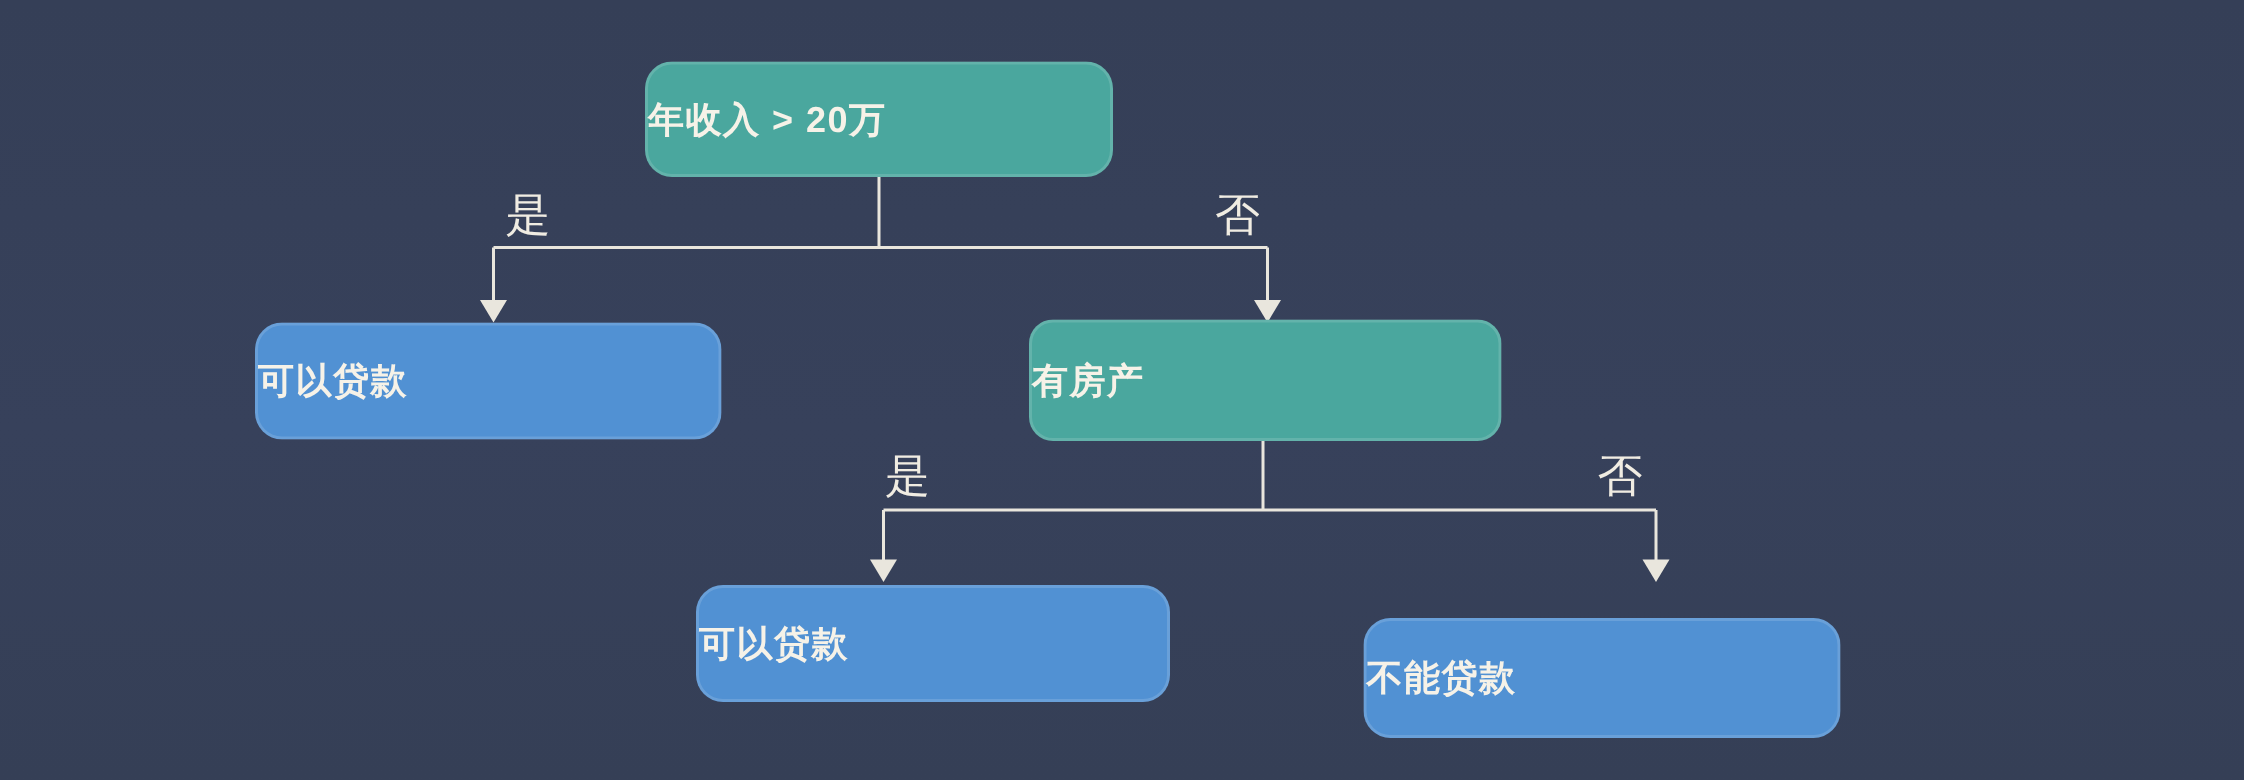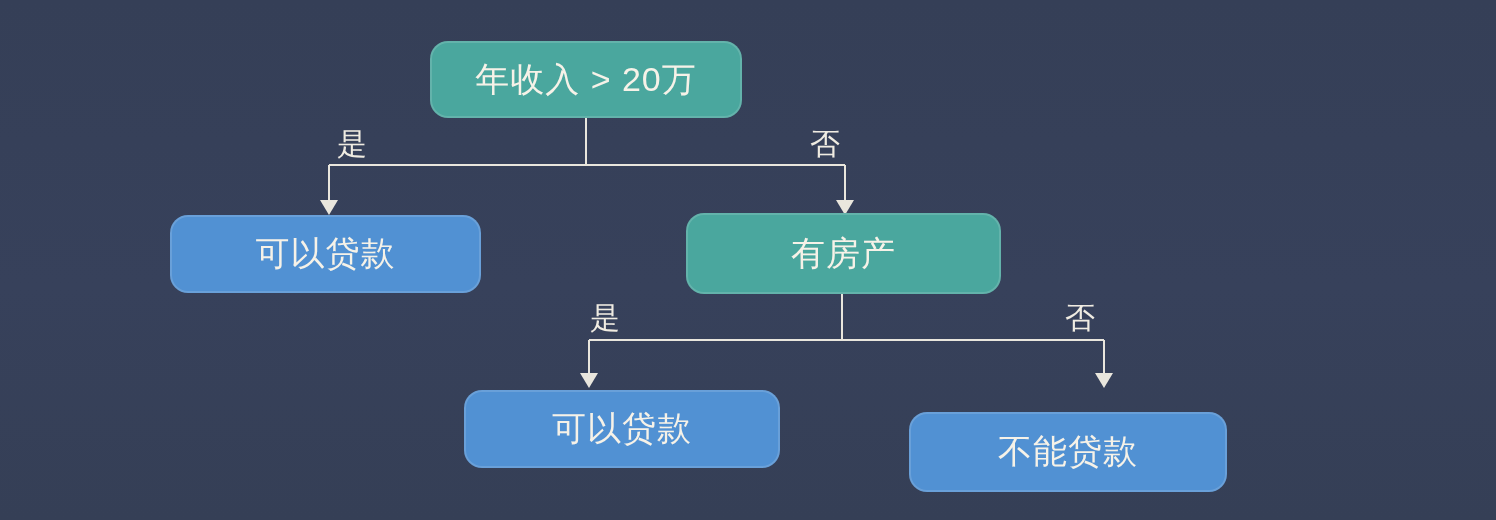--- a/index.html
+++ b/index.html
@@ -29,27 +29,26 @@
     stroke-width: 2;
   }
   .connector-svg polygon.arrowhead {
     fill: #e9e6dd;
     stroke: none;
   }
   .node {
     position: absolute;
     display: flex;
     align-items: center;
-    justify-content: center;
     border-radius: 18px;
     border: 2px solid rgba(255,255,255,0.14);
     box-sizing: border-box;
     color: #f6f2e8;
-    font-size: 34px;
-    font-weight: 400;
+    font-size: 24px;
+    font-weight: 700;
     letter-spacing: 1px;
     cursor: default;
   }
   .node-decision { background: #4aa79e; }
   .node-outcome  { background: #5191d3; }
 
   #n-root       { left: 430px; top: 41px;  width: 312px; height: 77px; }
   #n-loan-yes-1 { left: 170px; top: 215px; width: 311px; height: 78px; }
   #n-property   { left: 686px; top: 213px; width: 315px; height: 81px; }
   #n-loan-yes-2 { left: 464px; top: 390px; width: 316px; height: 78px; }
@@ -85,21 +84,21 @@
   </svg>
 
   <div class="node node-decision" id="n-root" style="background-color: rgb(74, 167, 158);">
     <span>年收入 &gt; 20万</span>
   </div>
 
   <div class="node node-outcome" id="n-loan-yes-1" style="background-color: rgb(81, 145, 211);">
     <span>可以贷款</span>
   </div>
 
-  <div class="node node-decision" id="n-property" style="background-color: rgb(74, 167, 158);">
+  <div class="node node-decision" id="n-property" style="background-color: rgb(74, 167, 158); border-radius: 16px;">
     <span>有房产</span>
   </div>
 
   <div class="node node-outcome" id="n-loan-yes-2" style="background-color: rgb(81, 145, 211);">
     <span>可以贷款</span>
   </div>
 
   <div class="node node-outcome" id="n-loan-no" style="background-color: rgb(81, 145, 211);">
     <span>不能贷款</span>
   </div>

